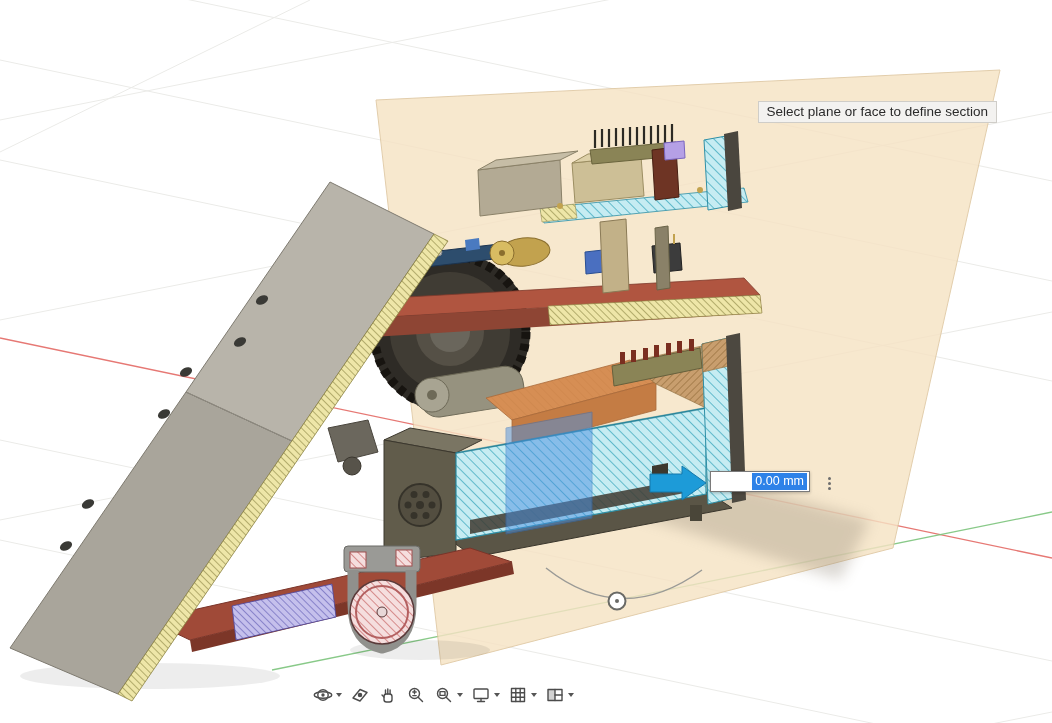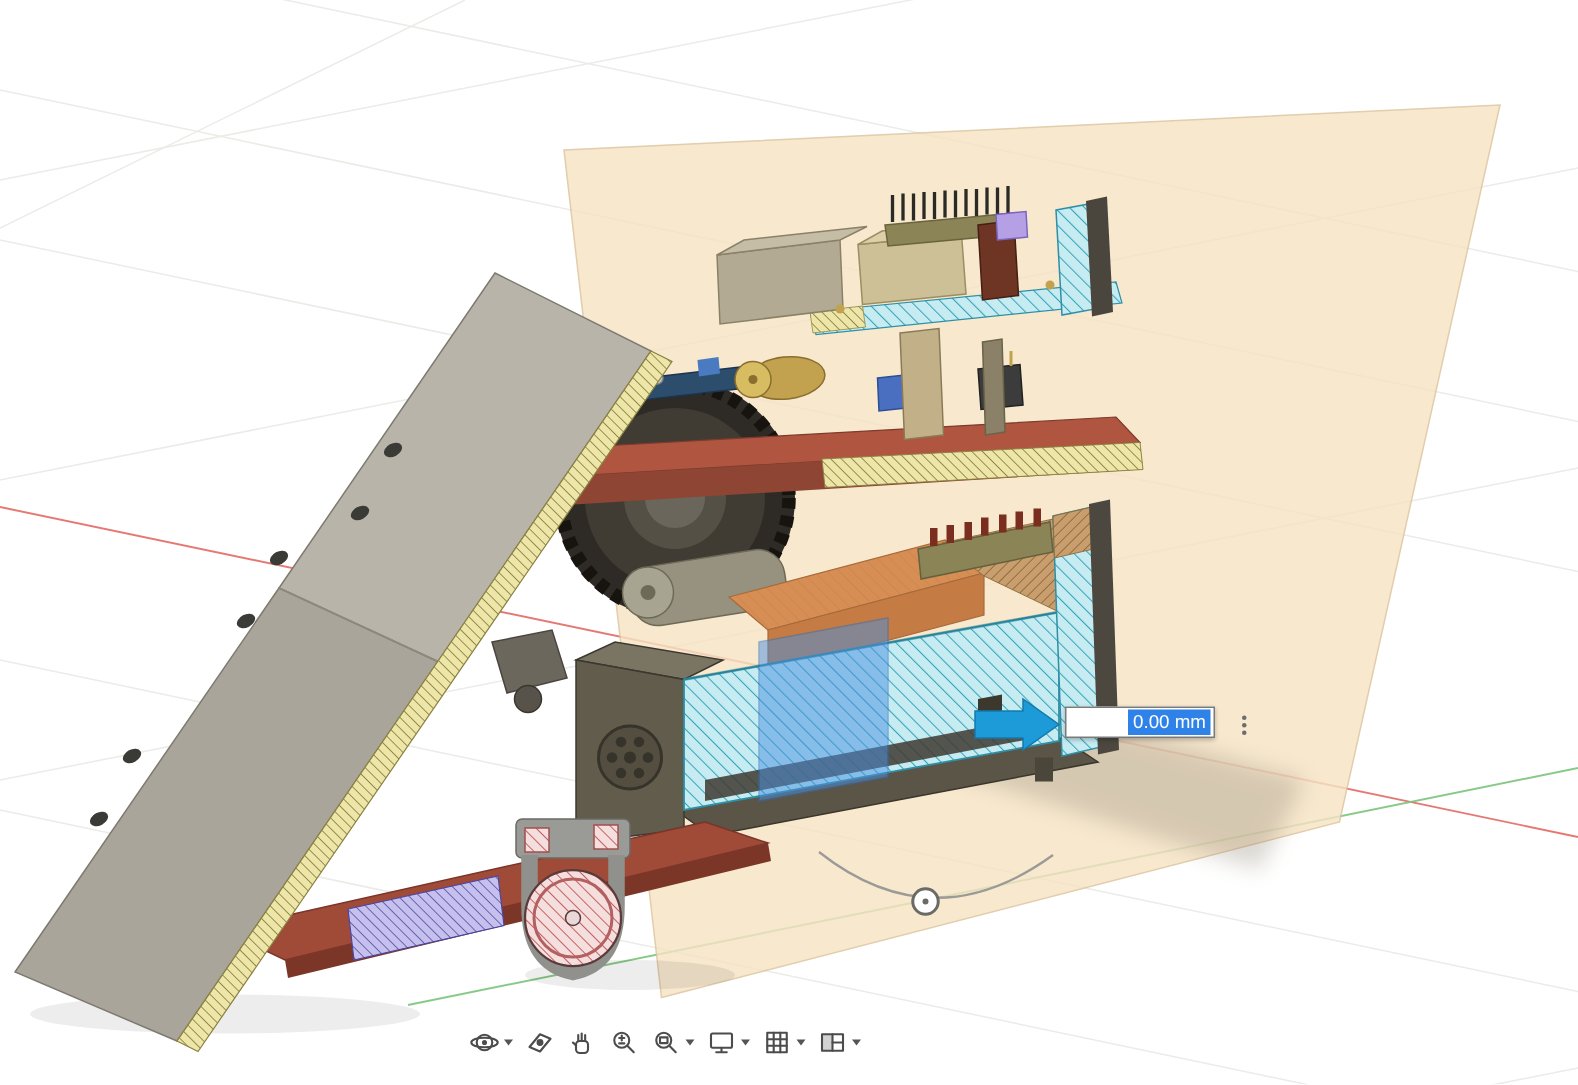--- a/index.html
+++ b/index.html
@@ -232,20 +232,23 @@
   <polygon points="506,428 592,412 592,518 506,534" fill="#4a90e2" opacity="0.5" stroke="#2e6fc0" stroke-width="1"></polygon>
 
   <path d="M546,568 Q622,628 702,570" fill="none" stroke="#9a9a96" stroke-width="1.5"></path>
   <g>
     <circle cx="617" cy="601" r="8.5" fill="#ffffff" stroke="#6a6a66" stroke-width="2"></circle>
     <circle cx="617" cy="601" r="2" fill="#6a6a66"></circle>
   </g>
   <polygon points="650,474 682,474 682,466 706,483 682,500 682,492 650,492" fill="#1d9bd8" stroke="#1579ab" stroke-width="1"></polygon>
 </svg>
 
+<div class="tooltip">
+  <span>Select plane or face to define section</span>
+</div>
 
 <div class="offset-input">
   <span class="sel">0.00 mm</span>
 </div>
 
 <div class="overflow">
       <i></i>
       <i></i>
       <i></i>
     </div>

